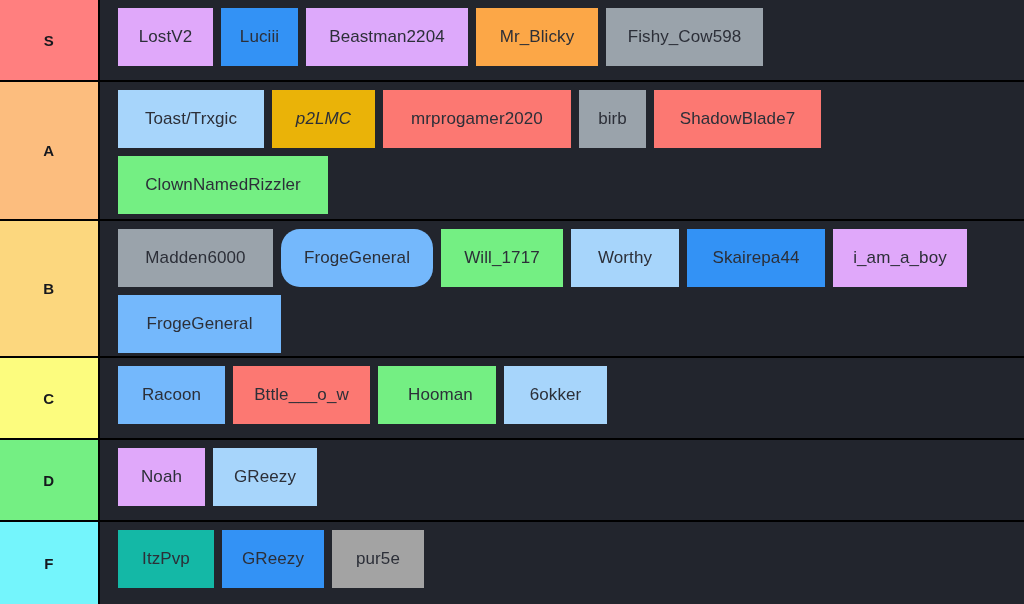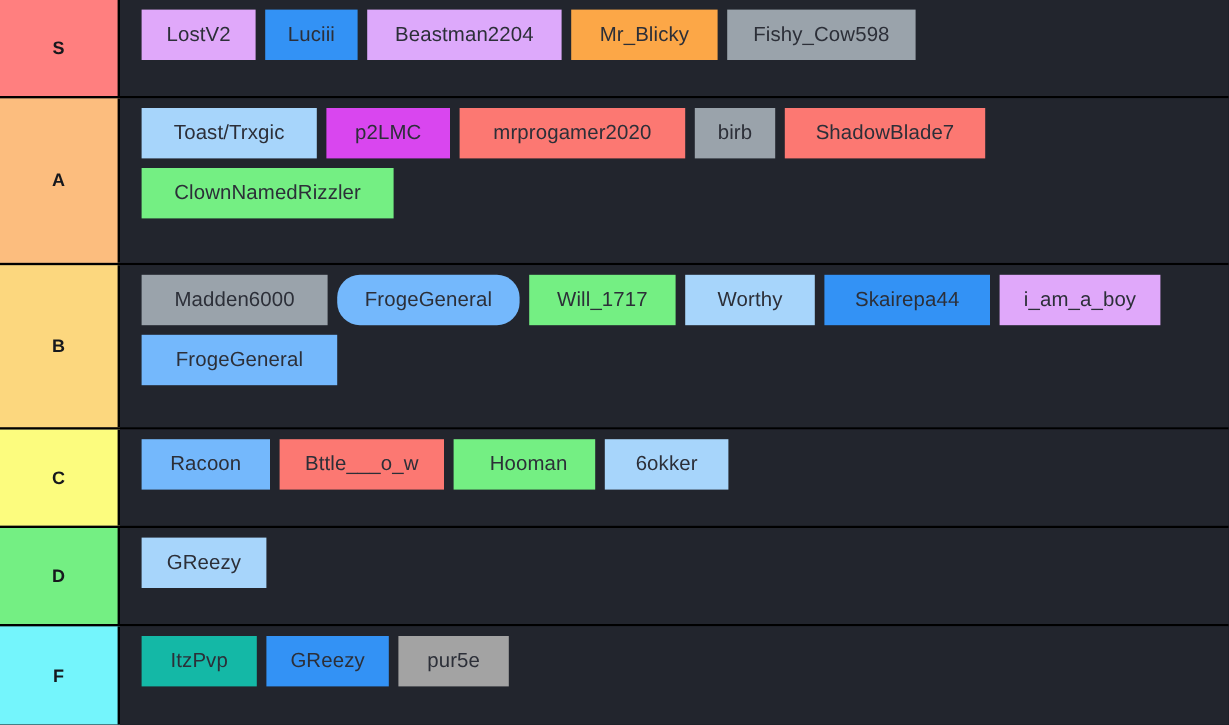--- a/index.html
+++ b/index.html
@@ -52,21 +52,21 @@
     gap: 8px;
     background: #22252d;
   }
   .chip-line {
     display: flex;
     flex-direction: row;
     align-items: flex-start;
     gap: 8px;
   }
   .chip {
-    height: 42px;
+    height: 58px;
     display: flex;
     align-items: center;
     justify-content: center;
     box-sizing: border-box;
     padding: 0 14px;
     font-size: 17px;
     color: #2c2f38;
     white-space: nowrap;
     letter-spacing: 0.1px;
     cursor: pointer;
@@ -86,21 +86,21 @@
           <div class="chip" style="background: rgb(252, 167, 71); width: 122px; min-width: 122px; text-align: center;">Mr_Blicky</div>
           <div class="chip" style="background: rgb(154, 163, 171); width: 157px; min-width: 157px;">Fishy_Cow598</div>
         </div>
       </div>
     </div>
     <div class="tier-row" style="height: 139px;">
       <div class="tier-label" style="background: rgb(252, 189, 126);">A</div>
       <div class="tier-content">
         <div class="chip-line">
           <div class="chip" style="background: rgb(167, 213, 251); width: 146px; min-width: 146px;">Toast/Trxgic</div>
-          <div class="chip" style="background: #d946ef; width: 103px; min-width: 103px;">p2LMC</div>
+          <div class="chip" style="background: #eab308; width: 103px; min-width: 103px; font-style: italic;">p2LMC</div>
           <div class="chip" style="background: rgb(252, 120, 114); width: 188px; min-width: 188px;">mrprogamer2020</div>
           <div class="chip" style="background: rgb(154, 163, 171); width: 67px; min-width: 67px;">birb</div>
           <div class="chip" style="background: rgb(252, 120, 114); width: 167px; min-width: 167px;">ShadowBlade7</div>
         </div>
         <div class="chip-line">
           <div class="chip" style="background: rgb(116, 239, 131); width: 210px; min-width: 210px;">ClownNamedRizzler</div>
         </div>
       </div>
     </div>
     <div class="tier-row" style="height: 137px;">
@@ -127,20 +127,21 @@
           <div class="chip" style="background: rgb(252, 120, 114); width: 137px; min-width: 137px;">Bttle___o_w</div>
           <div class="chip" style="background: rgb(116, 239, 131); width: 118px; min-width: 118px; padding-left: 21px;">Hooman</div>
           <div class="chip" style="background: rgb(167, 213, 251); width: 103px; min-width: 103px;">6okker</div>
         </div>
       </div>
     </div>
     <div class="tier-row" style="height: 82px;">
       <div class="tier-label" style="background: rgb(116, 239, 131);">D</div>
       <div class="tier-content">
         <div class="chip-line">
+          <div class="chip" style="background: rgb(224, 168, 250); width: 87px; min-width: 87px;">Noah</div>
           <div class="chip" style="background: rgb(167, 213, 251); width: 104px; min-width: 104px;">GReezy</div>
         </div>
       </div>
     </div>
     <div class="tier-row" style="height: 82px; border-bottom: none;">
       <div class="tier-label" style="background: rgb(116, 245, 252);">F</div>
       <div class="tier-content">
         <div class="chip-line">
           <div class="chip" style="background: #14b8a6; width: 96px; min-width: 96px;">ItzPvp</div>
           <div class="chip" style="background: rgb(51, 146, 245); width: 102px; min-width: 102px;">GReezy</div>

